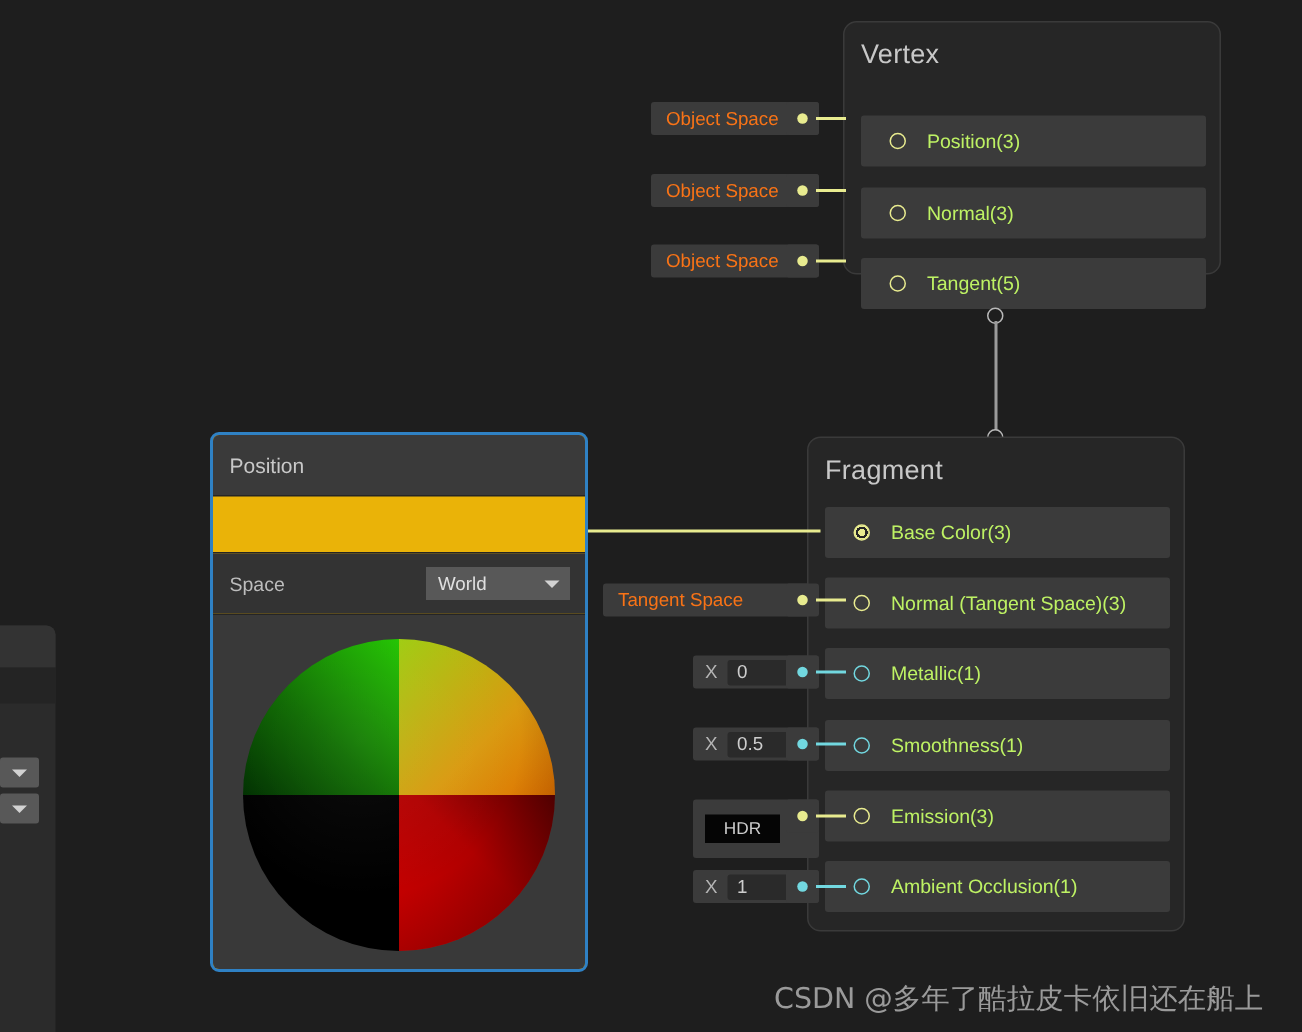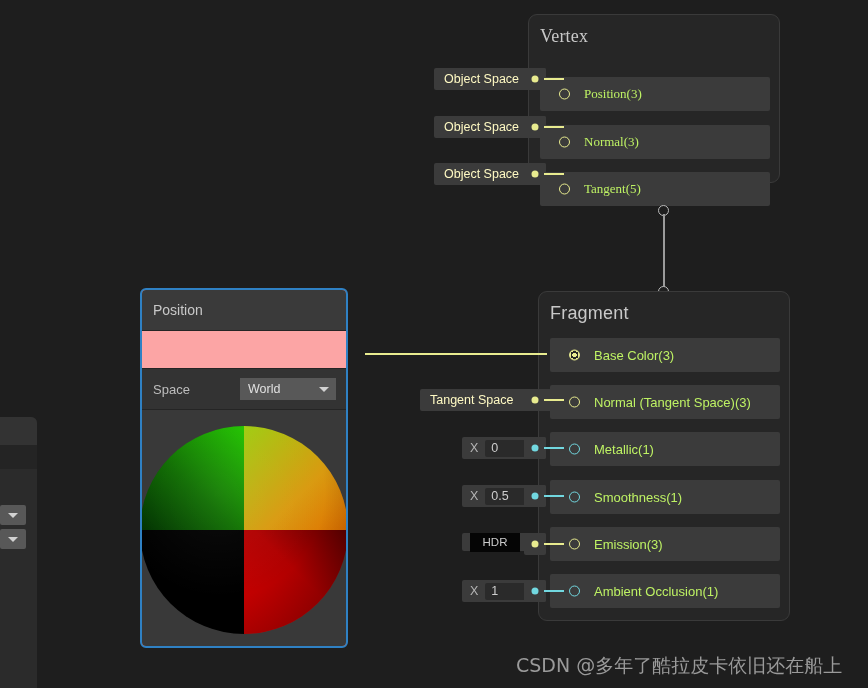--- a/index.html
+++ b/index.html
@@ -141,21 +141,21 @@
   .space-chip {
     position: absolute;
     height: 22px;
     background: #3b3b3b;
     border-radius: 2px;
     display: flex;
     align-items: center;
     box-sizing: border-box;
     padding: 0 26px 0 10px;
     font-size: 12.5px;
-    color: #fef9c3;
+    color: #f97316;
     white-space: nowrap;
   }
 
   
   .val-chip {
     position: absolute;
     height: 22px;
     background: #3b3b3b;
     border-radius: 2px;
     display: flex;
@@ -176,21 +176,21 @@
     display: flex;
     align-items: center;
     padding: 0 6px;
     box-sizing: border-box;
     font-size: 12.5px;
     color: #cdcdcd;
   }
   
   .hdr-chip {
     position: absolute;
-    height: 18px;
+    height: 39px;
     background: #3b3b3b;
     border-radius: 2px;
     display: flex;
     align-items: center;
     box-sizing: border-box;
     padding: 0 26px 0 8px;
   }
   .hdr-chip .swatch {
     height: 19px;
     width: 66px;
@@ -223,23 +223,23 @@
     position: absolute;
     height: 2px;
     background: #e8eb8f;
   }
 
   
   .pos-node {
     position: absolute;
     left: 140px;
     top: 288px;
-    width: 208px;
+    width: 252px;
     height: 360px;
-    background: #fca5a5;
+    background: #eab308;
     border: 2px solid #2f81c4;
     border-radius: 6px;
     box-sizing: border-box;
     overflow: hidden;
   }
   .pos-header {
     position: absolute;
     left: 0; top: 0;
     width: 100%;
     height: 40px;
@@ -364,21 +364,21 @@
   <div class="left-panel-header"></div>
   <div class="left-panel-sep"></div>
   <div class="mini-dd one">
     <span class="chev"></span>
   </div>
   <div class="mini-dd two">
     <span class="chev"></span>
   </div>
 </div>
 
-<div class="master-node" style="left:528px; top:14px; width:252px; height:169px;font-family:Liberation Serif, serif;">
+<div class="master-node" style="left:562px; top:14px; width:252px; height:169px;">
   <div class="master-title">Vertex</div>
 
   <div class="slot-row" style="top:62px; width:230px;">
     <span class="port"></span>
     <span class="slot-label">Position(3)</span>
   </div>
 
   <div class="slot-row" style="top:110px; width:230px;">
     <span class="port"></span>
     <span class="slot-label">Normal(3)</span>
@@ -447,21 +447,21 @@
   </div>
 
   <div class="slot-row" style="top:282px; width:230px;">
     <span class="port cyan"></span>
     <span class="slot-label">Ambient Occlusion(1)</span>
   </div>
 </div>
 
 <div class="edge" style="left:365px; top:353px; width:182px;"></div>
 
-<div class="space-chip" style="left:420px; top:389px; width:138px;">
+<div class="space-chip" style="left:402px; top:389px; width:138px;">
   <span>Tangent Space</span>
 </div>
 <div class="nub" style="left:524px; top:389px;">
   <span class="dot"></span>
 </div>
 <div class="stub" style="left:544px; top:399px; width:20px;"></div>
 
 <div class="val-chip" style="left:462px; top:437px; width:84px;">
   <span class="axis">X</span>
   <span class="box">0</span>

